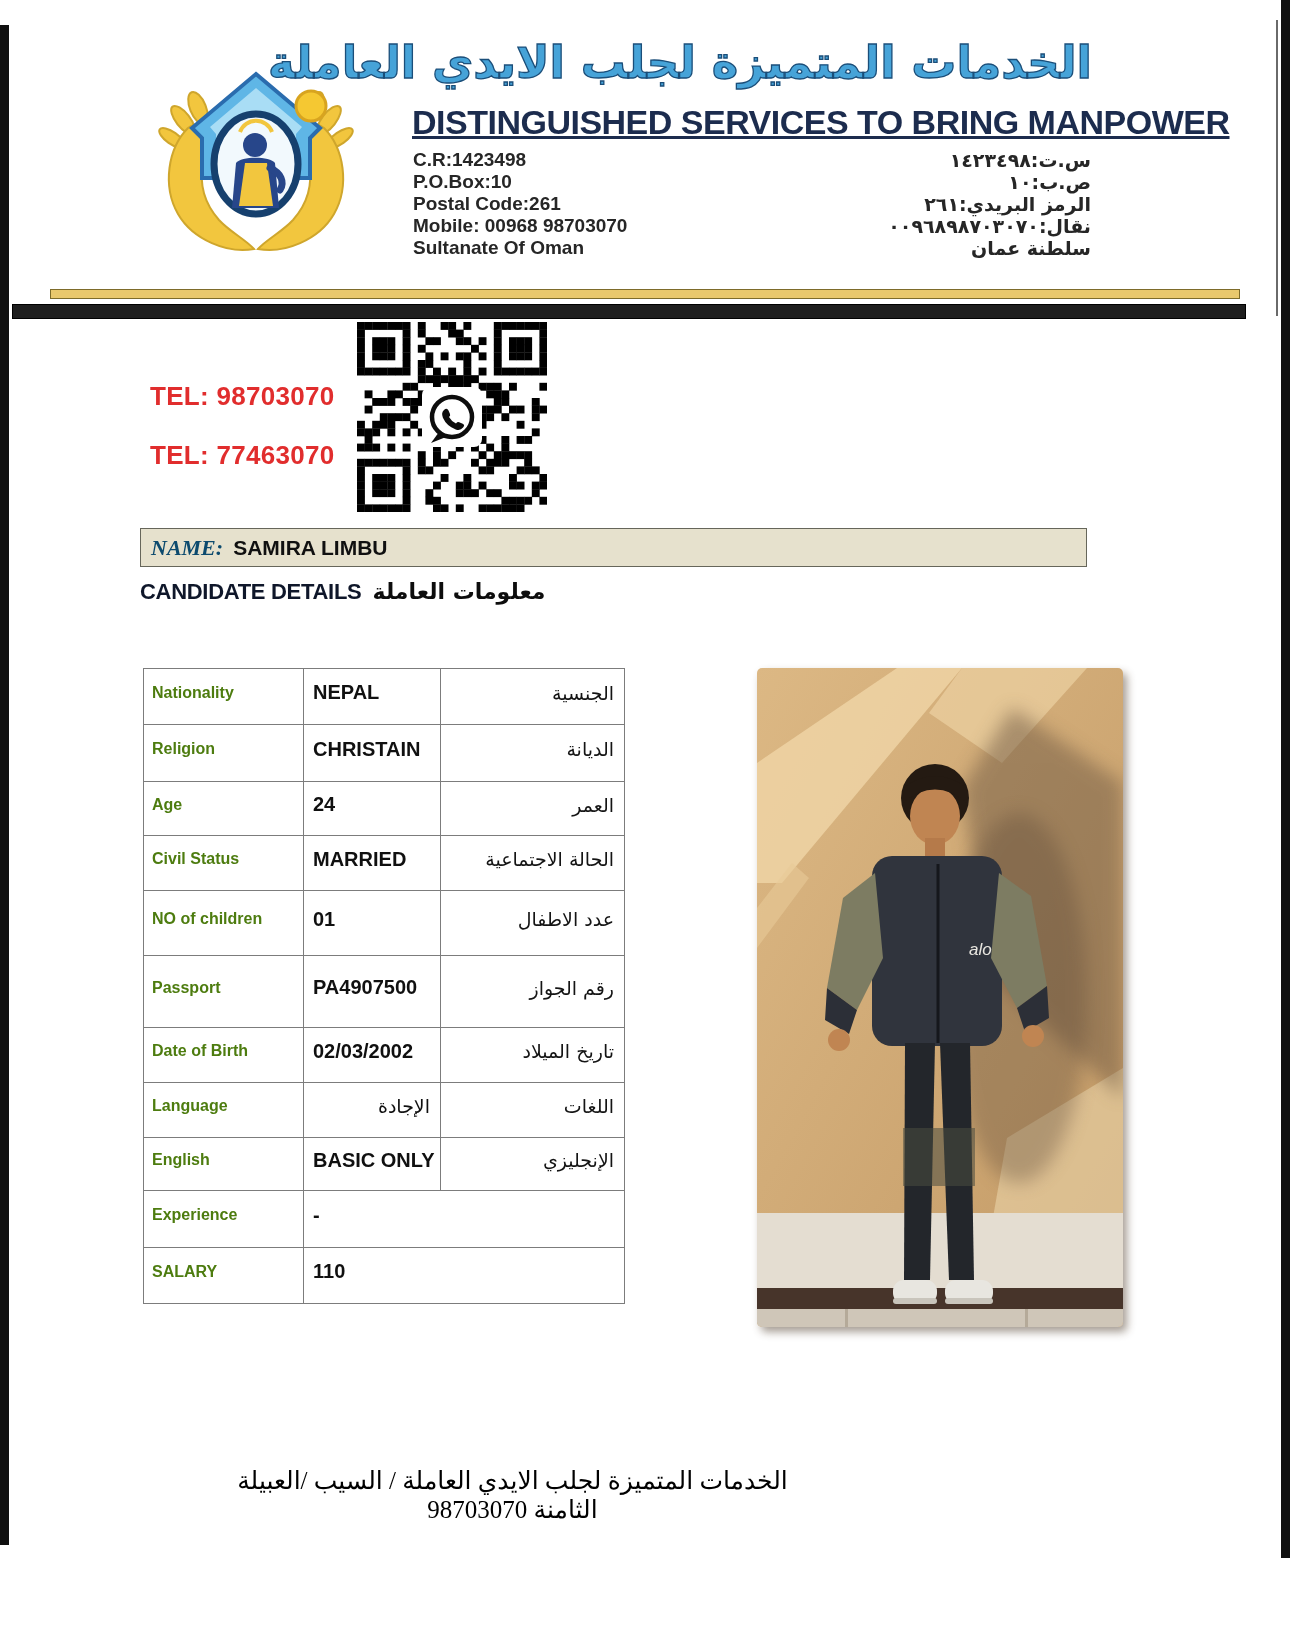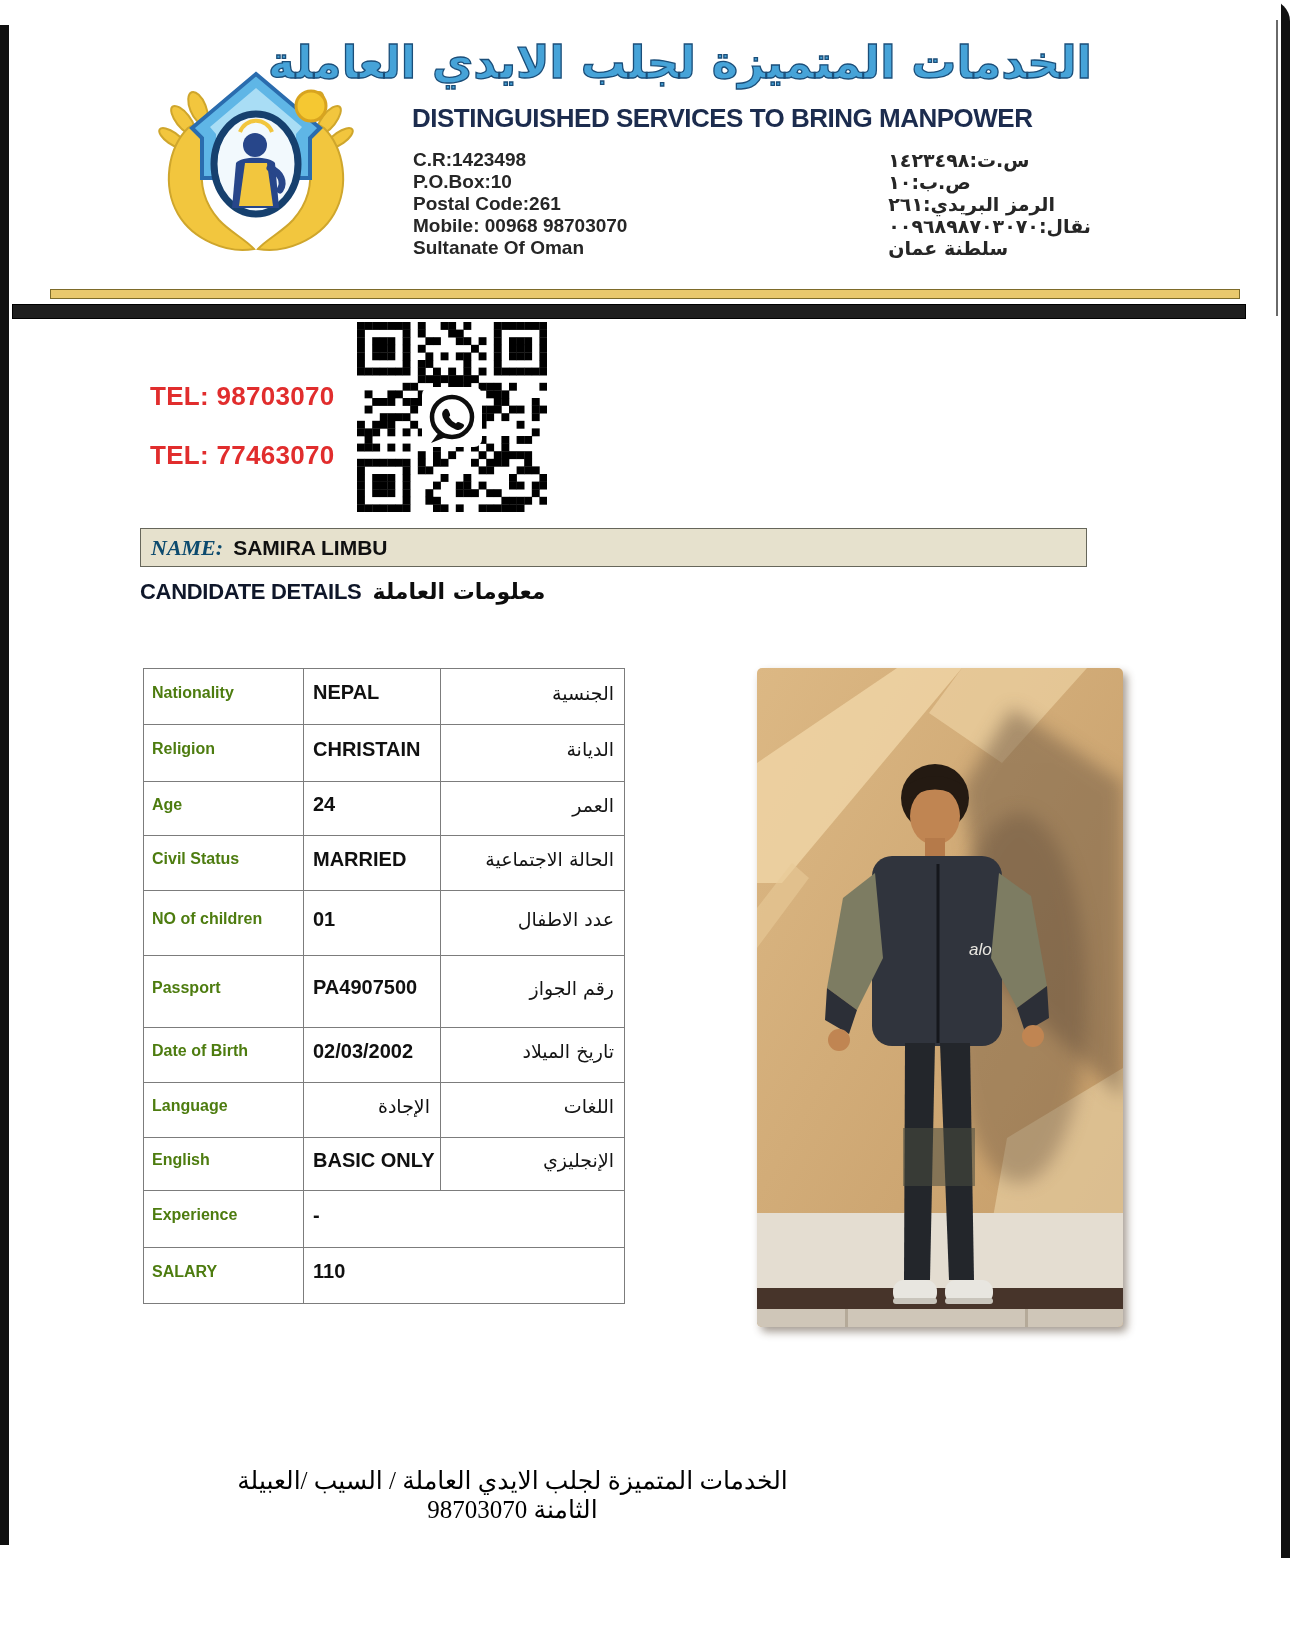--- a/index.html
+++ b/index.html
@@ -1,34 +1,34 @@
 <!DOCTYPE html>
 <html><head>
 <meta charset="utf-8">
 <style>
   html,body{margin:0;padding:0;background:#ffffff;}
   .page{position:relative;width:1290px;height:1637px;background:#fff;
-        font-family:"Liberation Sans",sans-serif;overflow:hidden;border-radius:21px;}
+        font-family:"Liberation Sans",sans-serif;overflow:hidden;}
 
   
   .scan-left{position:absolute;left:0;top:25px;width:9px;height:1520px;background:#101010;}
   .scan-right{position:absolute;left:1281px;top:0;width:9px;height:1558px;background:#101010;}
   .scan-line{position:absolute;left:1276px;top:20px;width:2px;height:296px;background:#6a6a6a;}
 
   
   .logo{position:absolute;left:148px;top:48px;width:216px;height:208px;}
   .title-ar{position:absolute;right:198px;top:36px;font-size:45px;font-weight:bold;
             color:#46a3d8;-webkit-text-stroke:1.3px #1b4e79;direction:rtl;
             font-family:"DejaVu Sans",sans-serif;white-space:nowrap;}
-  .title-en{position:absolute;left:412px;top:103px;font-size:26px;font-weight:bold;
-            color:#1c2c4e;letter-spacing:-0.5px;white-space:nowrap;}
+  .title-en{position:absolute;left:412px;top:103px;font-size:34px;font-weight:bold;
+            color:#1c2c4e;letter-spacing:-0.5px;white-space:nowrap;text-decoration:underline;}
   .contact-en{position:absolute;left:413px;top:149px;font-size:19px;font-weight:bold;
               color:#262626;line-height:22px;}
   .contact-ar{position:absolute;right:199px;top:149px;font-size:19px;font-weight:bold;
-              color:#262626;line-height:22px;direction:rtl;text-align:left;
+              color:#262626;line-height:22px;direction:rtl;text-align:right;
               font-family:"DejaVu Sans",sans-serif;}
 
   
   .bar-gold{position:absolute;left:50px;top:289px;width:1188px;height:8px;
             background:#e9c86d;border:1px solid #7d6b2a;}
   .bar-black{position:absolute;left:12px;top:304px;width:1232px;height:13px;
              background:#1e1e1e;border:1px solid #000;}
 
   
   .tel{position:absolute;left:150px;font-size:26px;font-weight:bold;color:#e12d2d;

